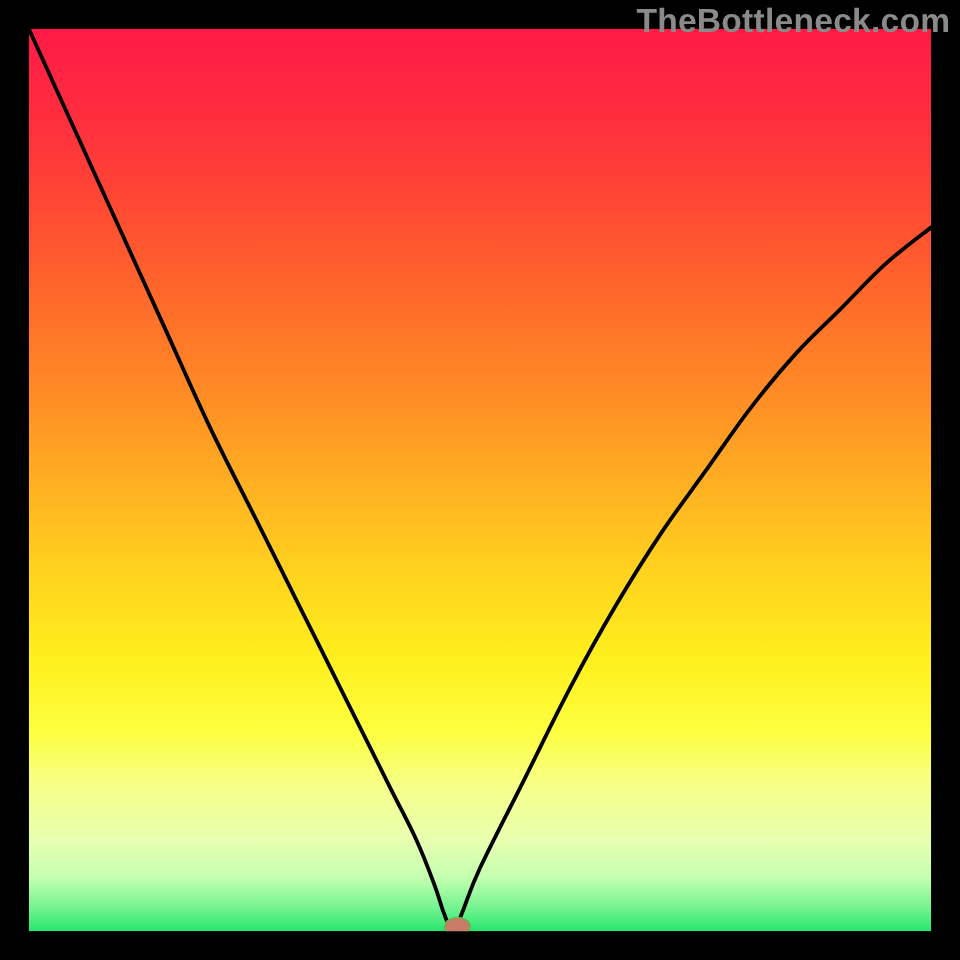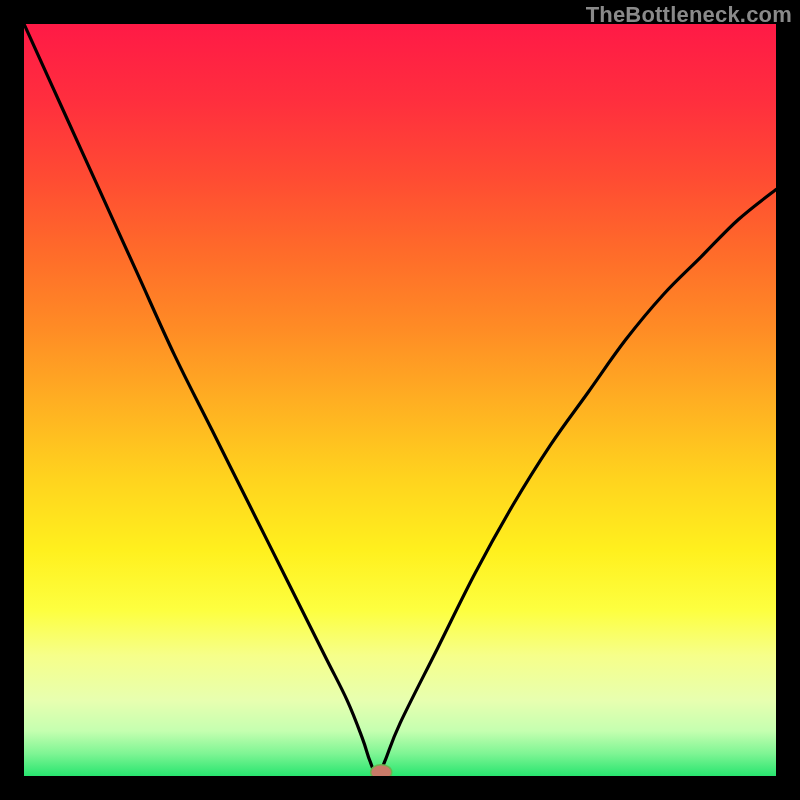--- a/index.html
+++ b/index.html
@@ -20,21 +20,21 @@
     background: #000;
   }
   .plot-wrap {
     position: absolute;
     inset: 0;
   }
   .watermark {
     position: absolute;
     top: 2px;
     right: 8px;
-    font-size: 22px;
+    font-size: 28px;
     font-weight: 600;
     color: #8a8a8a;
     letter-spacing: 0.2px;
     user-select: none;
   }
   svg { display: block; }
 </style>
 </head>
 <body>
 

